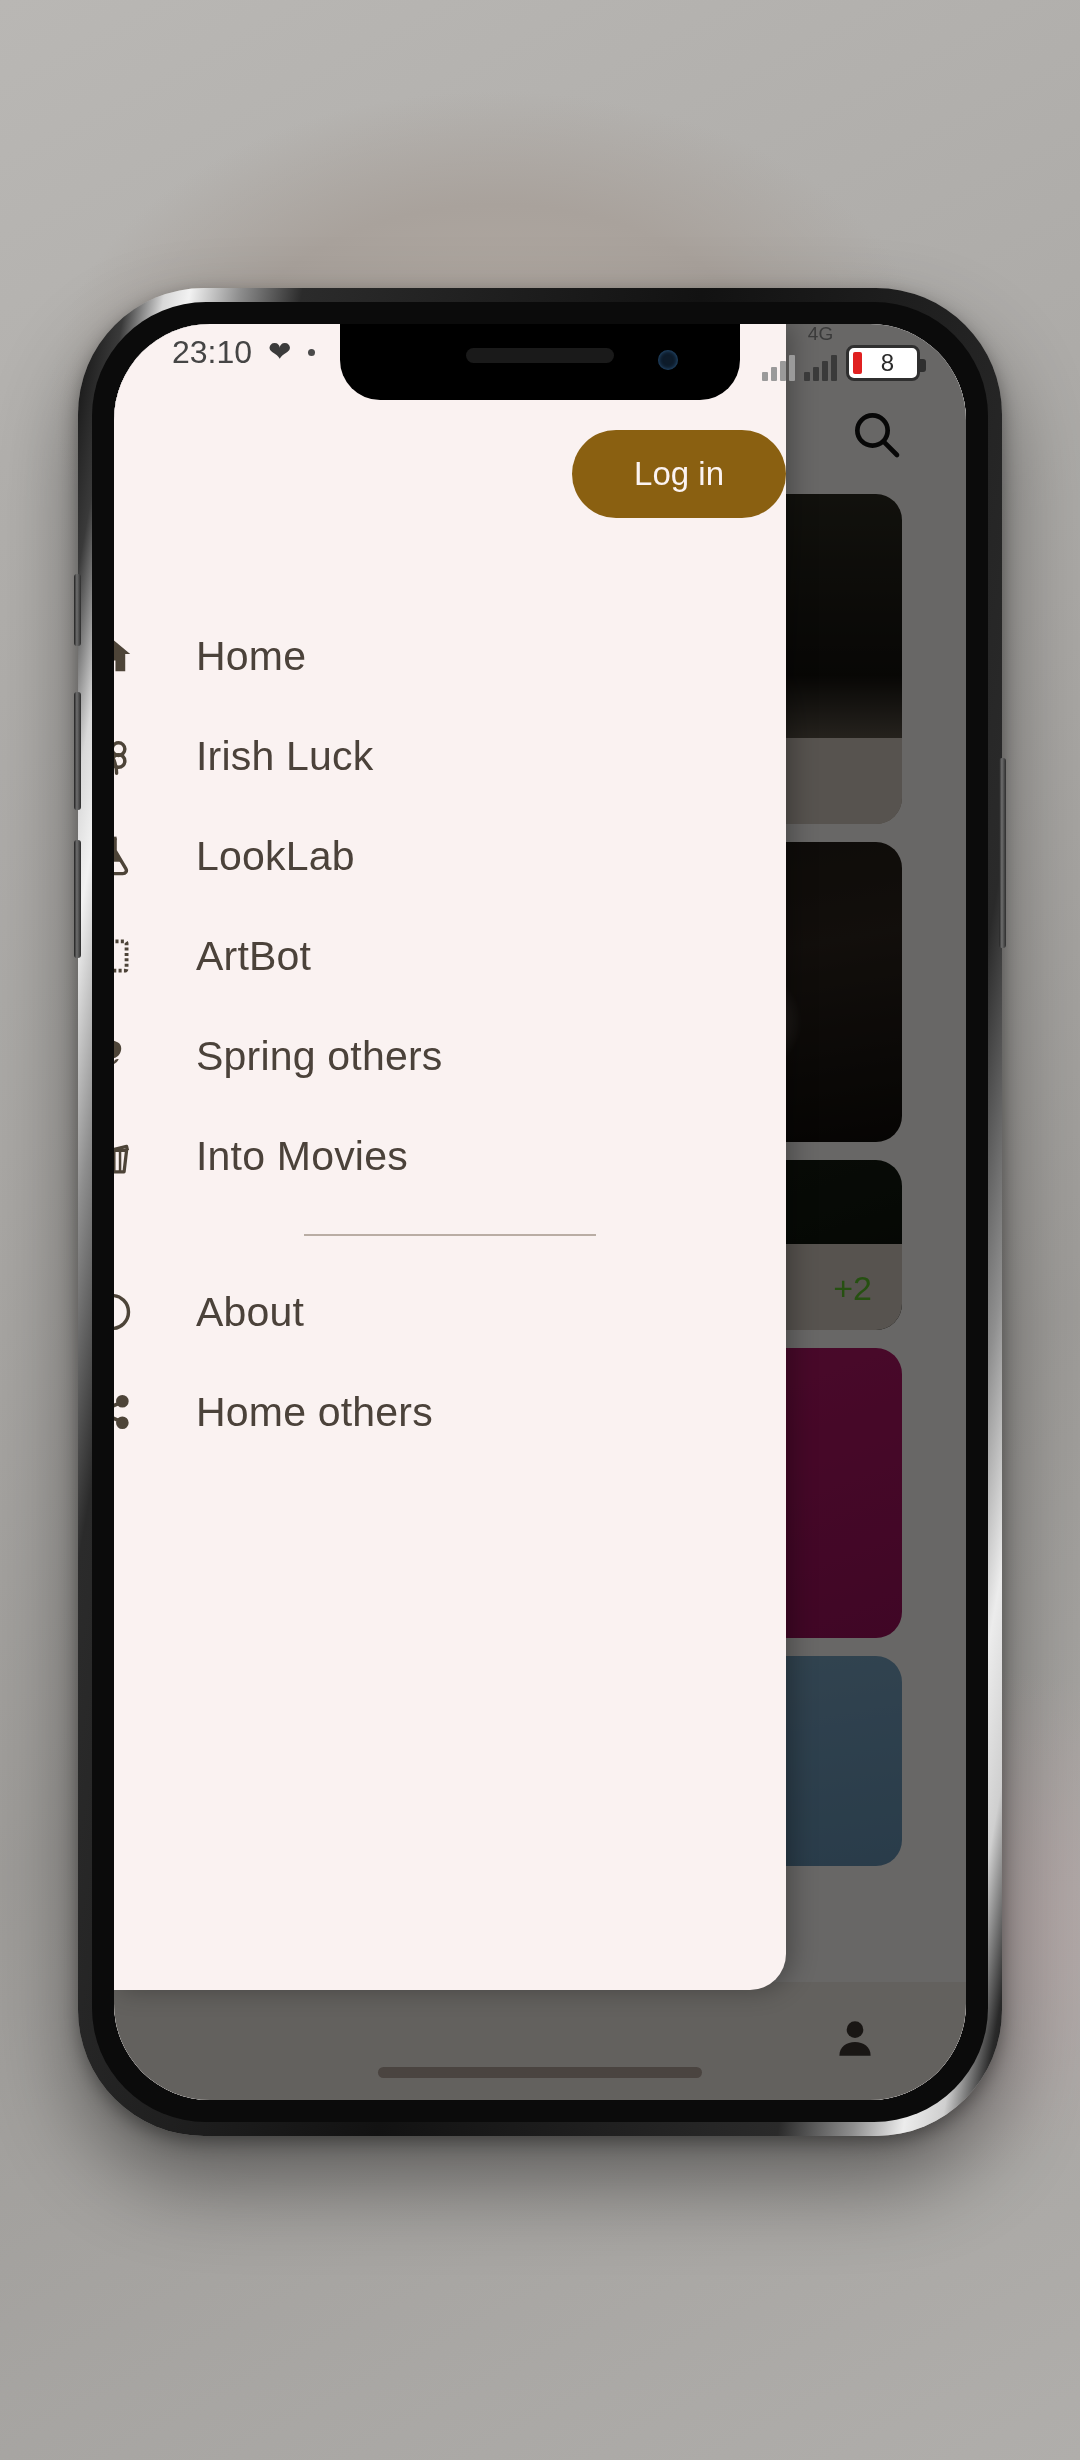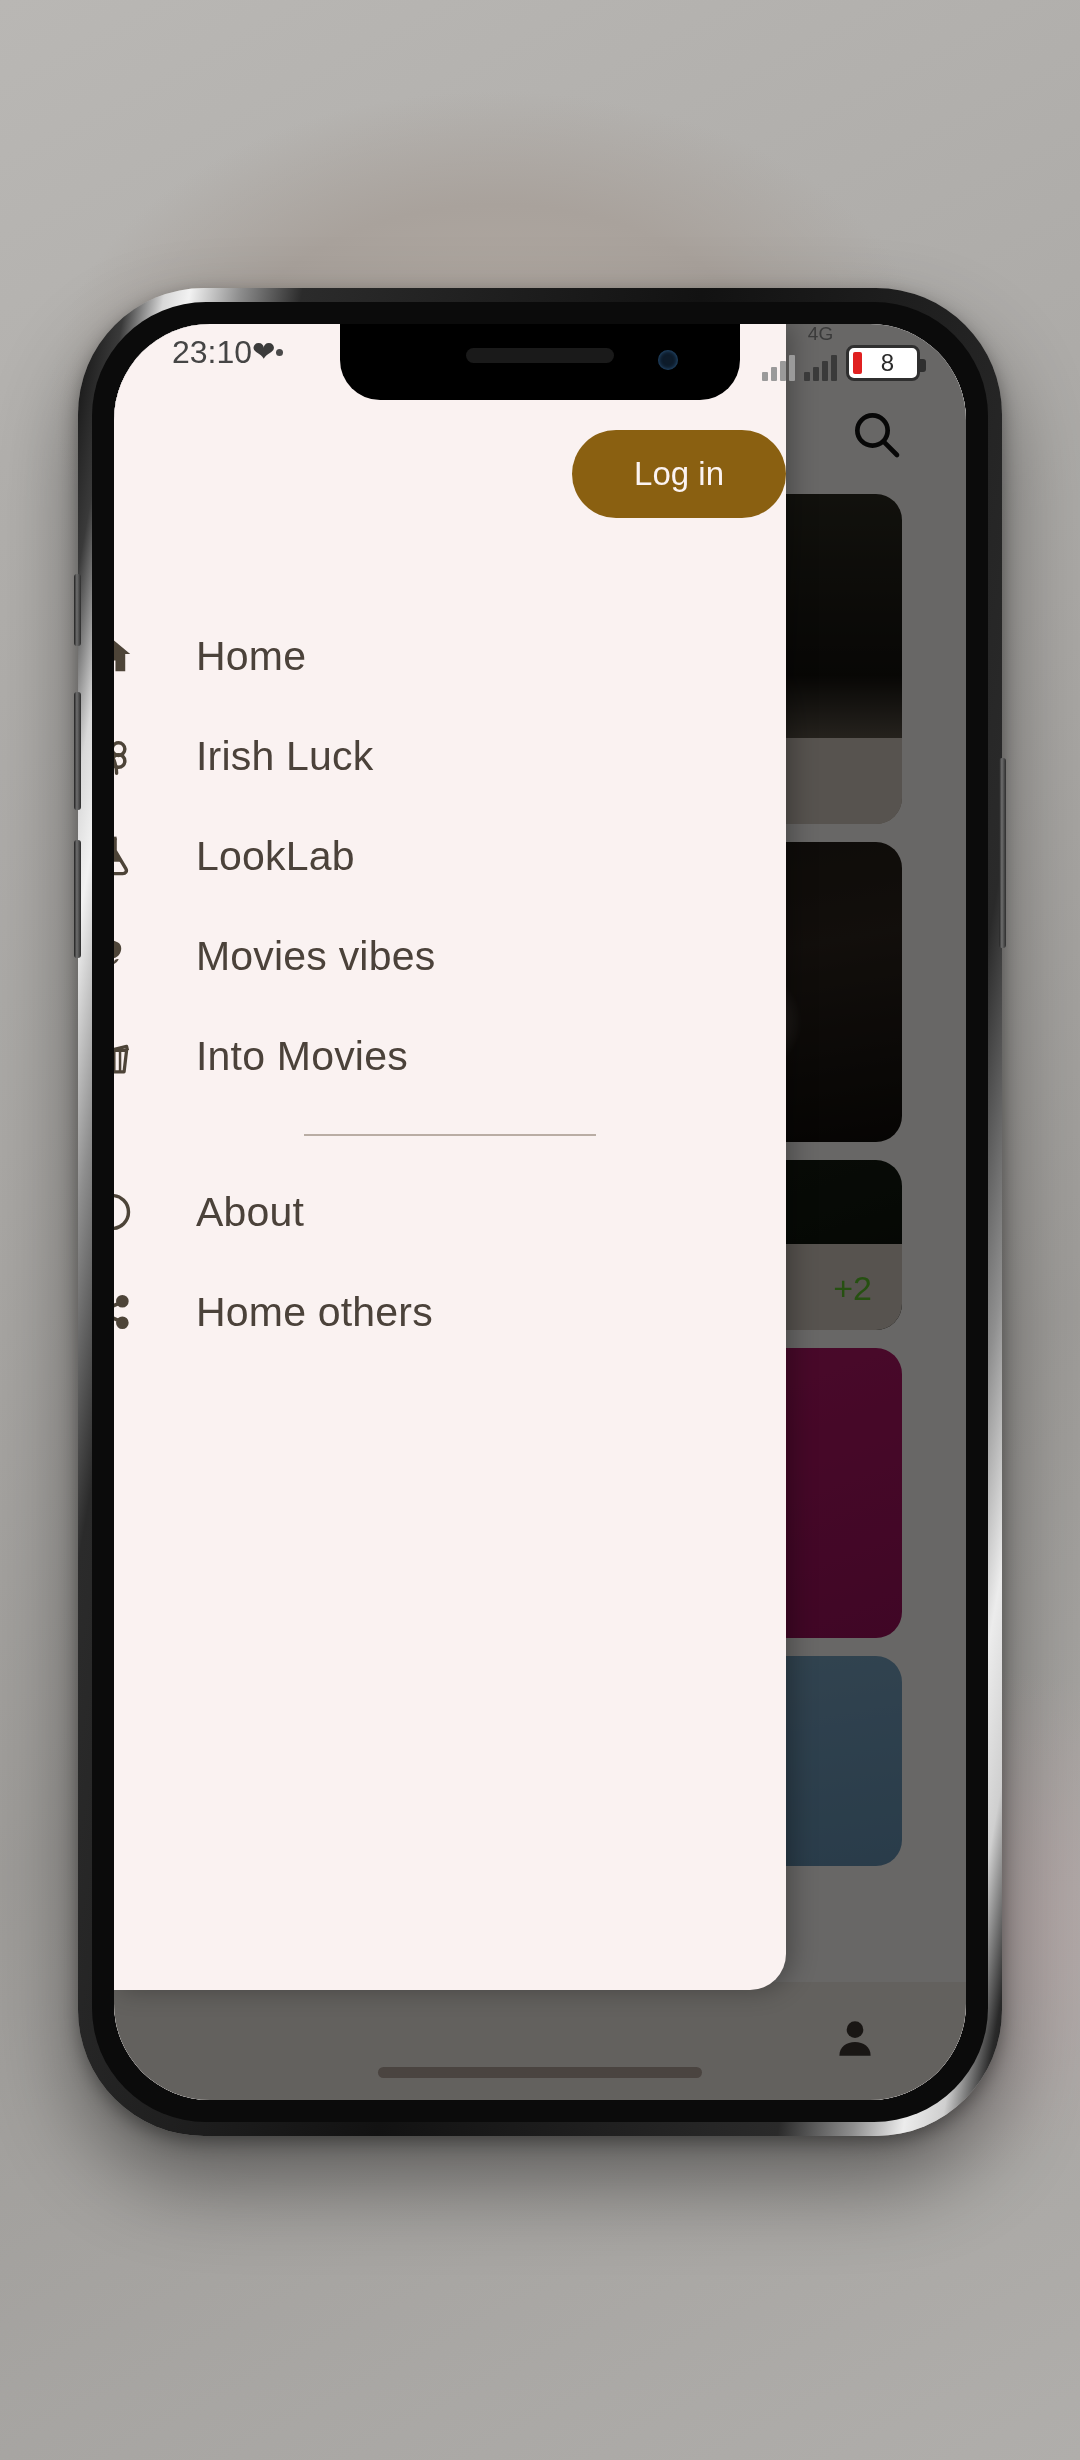--- a/index.html
+++ b/index.html
@@ -249,21 +249,21 @@
     position: absolute;
     left: 0; top: 0; right: 0;
     height: 56px;
     z-index: 20;
     display: flex;
     align-items: center;
     justify-content: space-between;
     padding: 0 46px 0 58px;
     background: transparent;
   }
-  #sb-left { display: flex; align-items: center; }
+  #sb-left { display: flex; align-items: center; gap: 16px; }
   #sb-time {
     font-size: 32px; color: #454545;
     font-family: "Liberation Sans", sans-serif;
   }
   #sb-heart { color: #3b3b3b; font-size: 28px; line-height: 1; }
   #sb-dot { width: 7px; height: 7px; border-radius: 50%; background: #4a4a4a; }
 
   #sb-right { display: flex; align-items: flex-end; gap: 9px; }
   .bars { display: flex; align-items: flex-end; gap: 3px; height: 30px; }
   .bars i { display: block; width: 6px; background: #3a3a3a; border-radius: 1px; }
@@ -437,31 +437,39 @@
             <span class="menu-icon">
               <svg viewBox="0 0 24 24" fill="none" stroke="#4d4438" stroke-width="1.8" stroke-linejoin="round">
                 <path d="M9.6 2.8h4.8"></path>
                 <path d="M10.4 2.8v6.4L4.8 18.6c-.8 1.3.1 2.6 1.6 2.6h11.2c1.5 0 2.4-1.3 1.6-2.6L13.6 9.2V2.8"></path>
                 <path d="M10.7 9.6h2.6l3.3 5.4H7.4z" fill="#4d4438" stroke="none"></path>
               </svg>
             </span>
             <span class="menu-label">LookLab</span>
           </div>
 
+          <div class="menu-item">
+            <span class="menu-icon">
+              <svg viewBox="0 0 24 24" fill="none" stroke="#4d4438" stroke-width="2" stroke-dasharray="1.6 1.2">
+                <rect x="4.4" y="4.4" width="15.2" height="15.2" rx="1"></rect>
+              </svg>
+            </span>
+            <span class="menu-label">ArtBot</span>
+          </div>
 
           <div class="menu-item">
             <span class="menu-icon">
               <svg viewBox="0 0 24 24" fill="#4d4438">
                 <path d="M12 3.2c-1.3 1.5-3.5 1.1-4.4 3-.8 1.7-.4 4 .9 5.4 1 1.1 2.3 1.6 3.5 1.6s2.5-.5 3.5-1.6c1.3-1.4 1.7-3.7.9-5.4-.9-1.9-3.1-1.5-4.4-3z"></path>
                 <path d="M11.3 13.4h1.4v7.4h-1.4z"></path>
                 <path d="M11.4 16.4c-1.3-.5-2.4-1.5-2.9-2.8 1.5-.2 2.6.6 2.9 2.8z"></path>
                 <path d="M12.6 16.4c1.3-.5 2.4-1.5 2.9-2.8-1.5-.2-2.6.6-2.9 2.8z"></path>
               </svg>
             </span>
-            <span class="menu-label">Movies vibes</span>
+            <span class="menu-label">Spring others</span>
           </div>
 
           <div class="menu-item">
             <span class="menu-icon">
               <svg viewBox="0 0 24 24" fill="none" stroke="#4d4438" stroke-width="1.7" stroke-linejoin="round">
                 <path d="M3.2 3.2l1.9 2.6 3.1-.7-1.3 2.9 2.1 2.2-3.2.1-1.1 3-1.4-2.9-3.1-.5 2.4-2z" transform="translate(1.5,1.2) scale(.85)"></path>
                 <path d="M10.2 9.1h9.4l-1.3 11.2h-6.8z" fill="none"></path>
                 <path d="M10.6 9.1l9-2.1.5 2.1"></path>
                 <path d="M13.2 9.1v11M16.2 9.1v11" stroke-width="1.3"></path>
               </svg>

